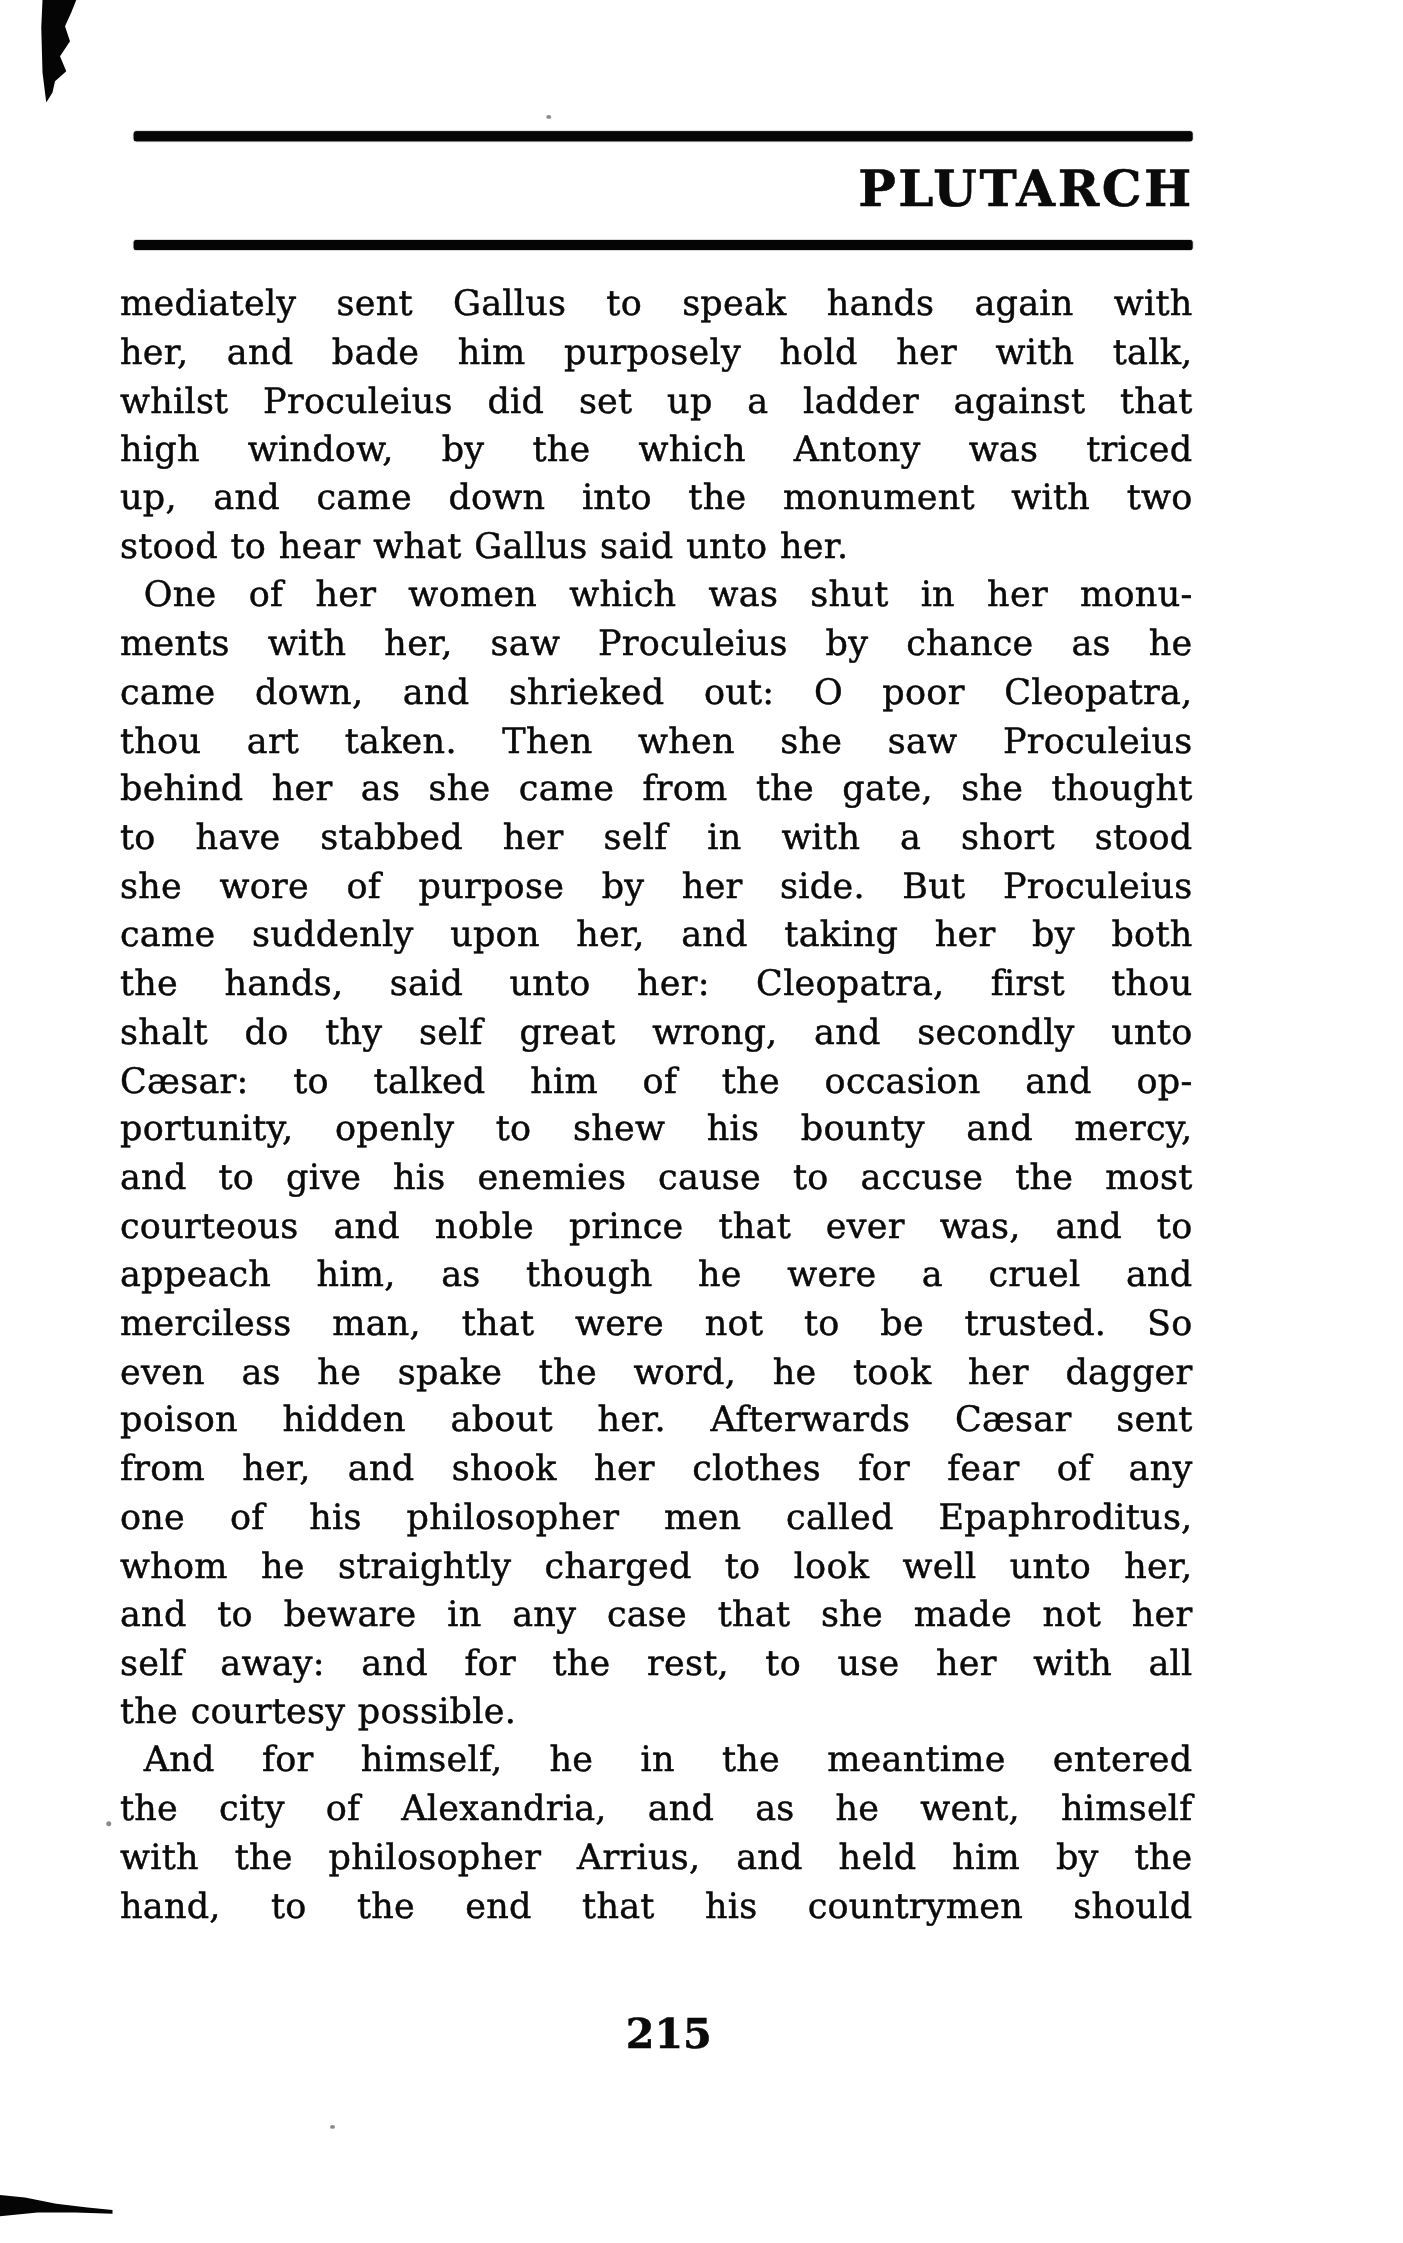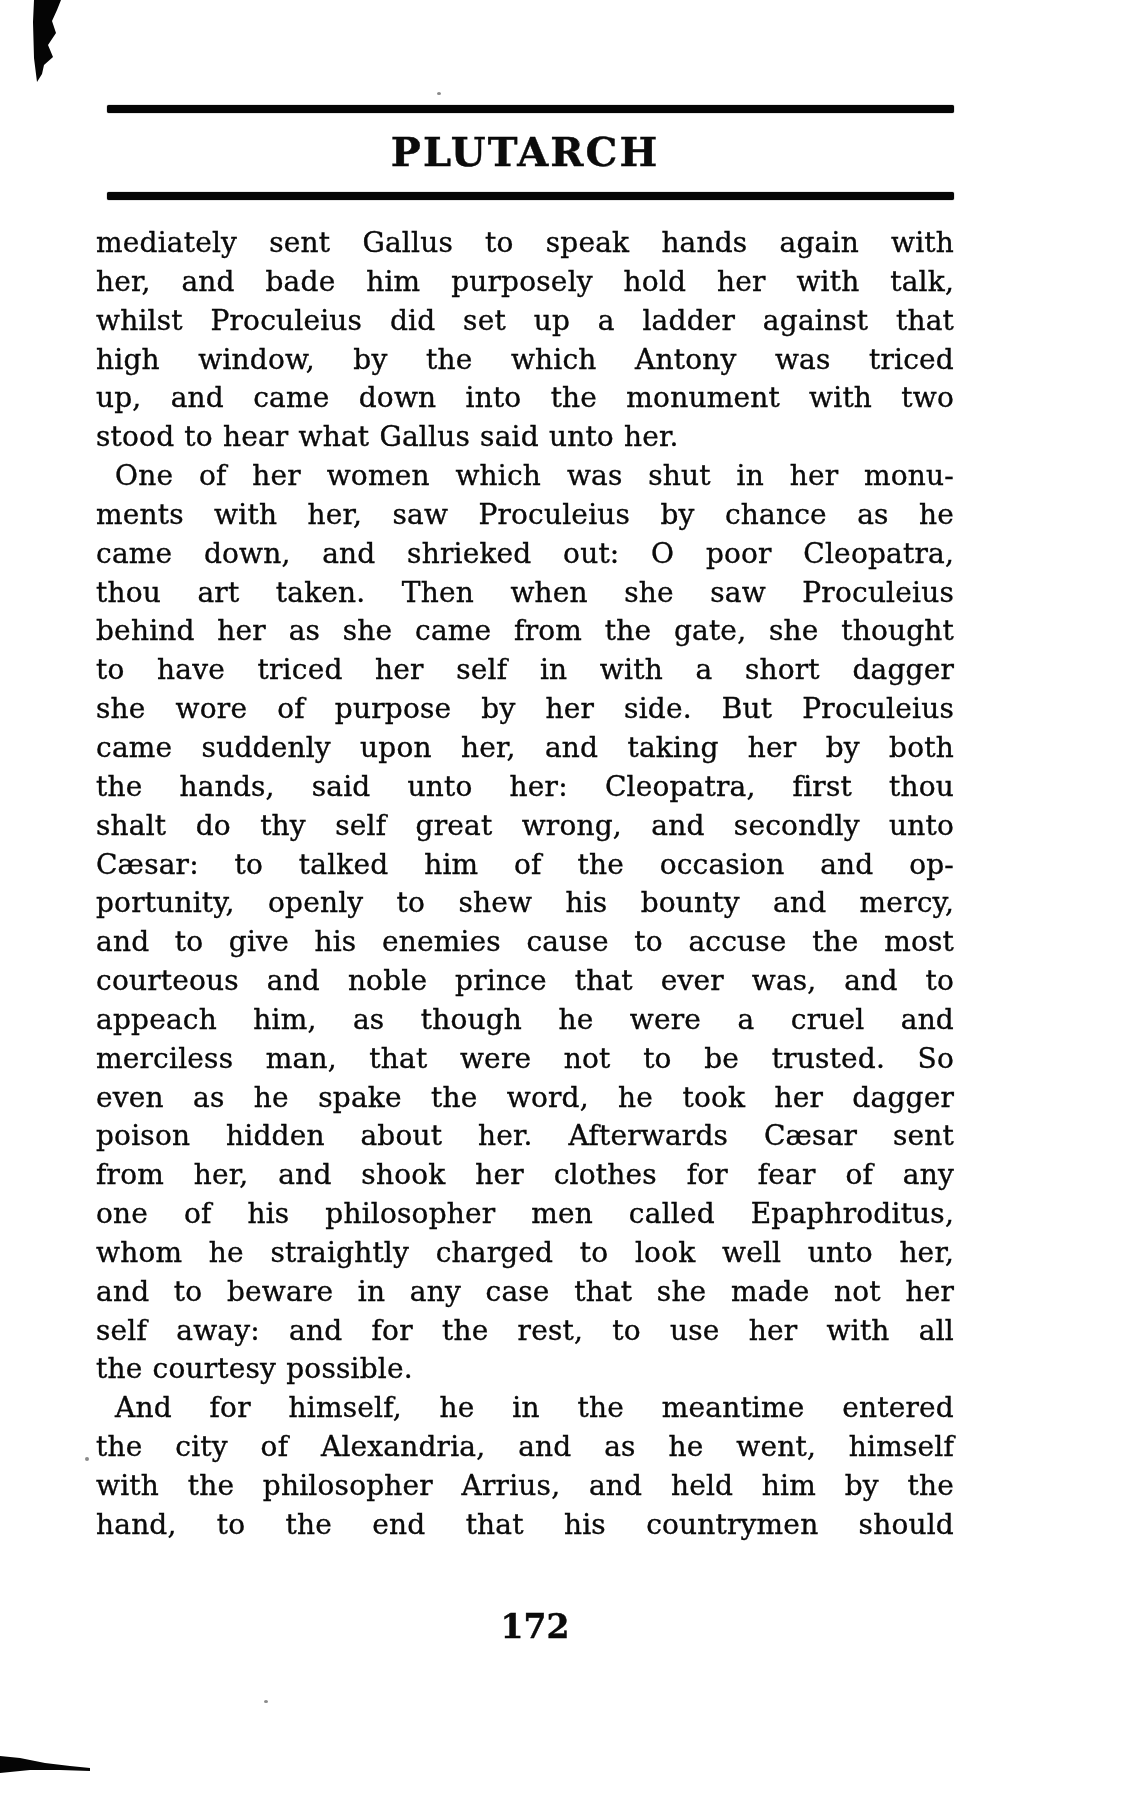--- a/index.html
+++ b/index.html
@@ -21,21 +21,21 @@
     border-radius: 2px;
     box-shadow: 0 0 1px #000;
   }
   .rule-top { top: 105px; }
   .rule-bottom { top: 192px; }
   .header-title {
     position: absolute;
     left: 95px;
     top: 132px;
     width: 860px;
-    text-align: center;
+    text-align: right;
     font-size: 40px;
     line-height: 40px;
     font-weight: bold;
     letter-spacing: 2px;
     -webkit-text-stroke: 0.4px #000;
   }
   .page-body {
     position: absolute;
     left: 96px;
     top: 224px;
@@ -102,21 +102,21 @@
       <div class="bodyline">her, and bade him purposely hold her with talk,</div>
       <div class="bodyline">whilst Proculeius did set up a ladder against that</div>
       <div class="bodyline">high window, by the which Antony was triced</div>
       <div class="bodyline">up, and came down into the monument with two</div>
       <div class="bodyline no-just">stood to hear what Gallus said unto her.</div>
       <div class="bodyline indent">One of her women which was shut in her monu-</div>
       <div class="bodyline">ments with her, saw Proculeius by chance as he</div>
       <div class="bodyline">came down, and shrieked out: O poor Cleopatra,</div>
       <div class="bodyline">thou art taken. Then when she saw Proculeius</div>
       <div class="bodyline">behind her as she came from the gate, she thought</div>
-      <div class="bodyline">to have triced her self in with a short dagger</div>
+      <div class="bodyline">to have stabbed her self in with a short stood</div>
       <div class="bodyline">she wore of purpose by her side. But Proculeius</div>
       <div class="bodyline">came suddenly upon her, and taking her by both</div>
       <div class="bodyline">the hands, said unto her: Cleopatra, first thou</div>
       <div class="bodyline">shalt do thy self great wrong, and secondly unto</div>
       <div class="bodyline">Cæsar: to talked him of the occasion and op-</div>
       <div class="bodyline">portunity, openly to shew his bounty and mercy,</div>
       <div class="bodyline">and to give his enemies cause to accuse the most</div>
       <div class="bodyline">courteous and noble prince that ever was, and to</div>
       <div class="bodyline">appeach him, as though he were a cruel and</div>
       <div class="bodyline">merciless man, that were not to be trusted. So</div>
@@ -127,15 +127,15 @@
       <div class="bodyline">whom he straightly charged to look well unto her,</div>
       <div class="bodyline">and to beware in any case that she made not her</div>
       <div class="bodyline">self away: and for the rest, to use her with all</div>
       <div class="bodyline no-just">the courtesy possible.</div>
       <div class="bodyline indent">And for himself, he in the meantime entered</div>
       <div class="bodyline">the city of Alexandria, and as he went, himself</div>
       <div class="bodyline">with the philosopher Arrius, and held him by the</div>
       <div class="bodyline">hand, to the end that his countrymen should</div>
     </div>
 
-  <div class="page-number">172</div>
+  <div class="page-number">215</div>
 
 </div>
 
 </body></html>

